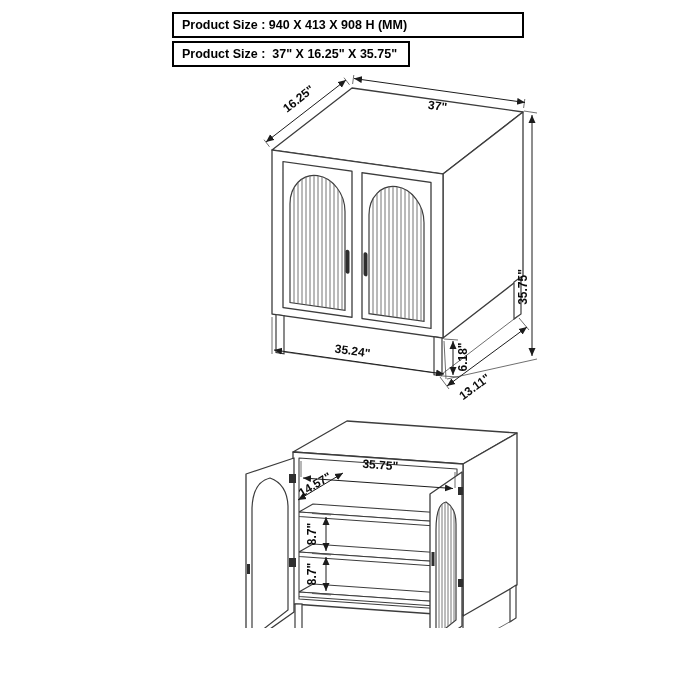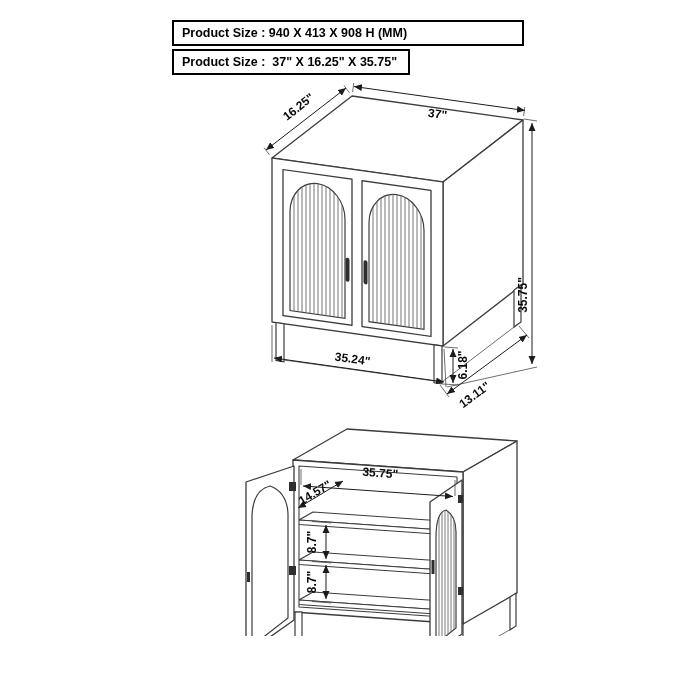--- a/index.html
+++ b/index.html
@@ -1,17 +1,17 @@
 <!DOCTYPE html>
 <html><head>
 <meta charset="utf-8">
 <style>
   * { margin:0; padding:0; box-sizing:border-box; }
   html,body { width:700px; height:700px; background:#fff; font-family:"Liberation Sans",sans-serif; }
-  .page { position:relative; width:700px; height:628px; background:#fff; overflow:hidden;margin-top:8px; }
+  .page { position:relative; width:700px; height:628px; background:#fff; overflow:hidden; }
   .size-box { position:absolute; border:2px solid #000; background:#fff; height:26px;
               display:flex; align-items:center; padding:0 8px; font-size:12.5px; font-weight:bold;
               color:#000; white-space:pre; }
   .box1 { left:172px; top:12px; width:352px; }
   .box2 { left:172px; top:41px; width:238px; }
   svg.art { position:absolute; left:0; top:0; }
   .face  { fill:#fff; stroke:#3c3c3c; stroke-width:1.3; stroke-linejoin:round; }
   .face2 { fill:#fff; stroke:#3c3c3c; stroke-width:1.1; stroke-linejoin:round; }
   .arch  { fill:#fff; stroke:#3c3c3c; stroke-width:1.2; }
   .flutes path { stroke:#6a6a6a; stroke-width:0.9; fill:none; }

